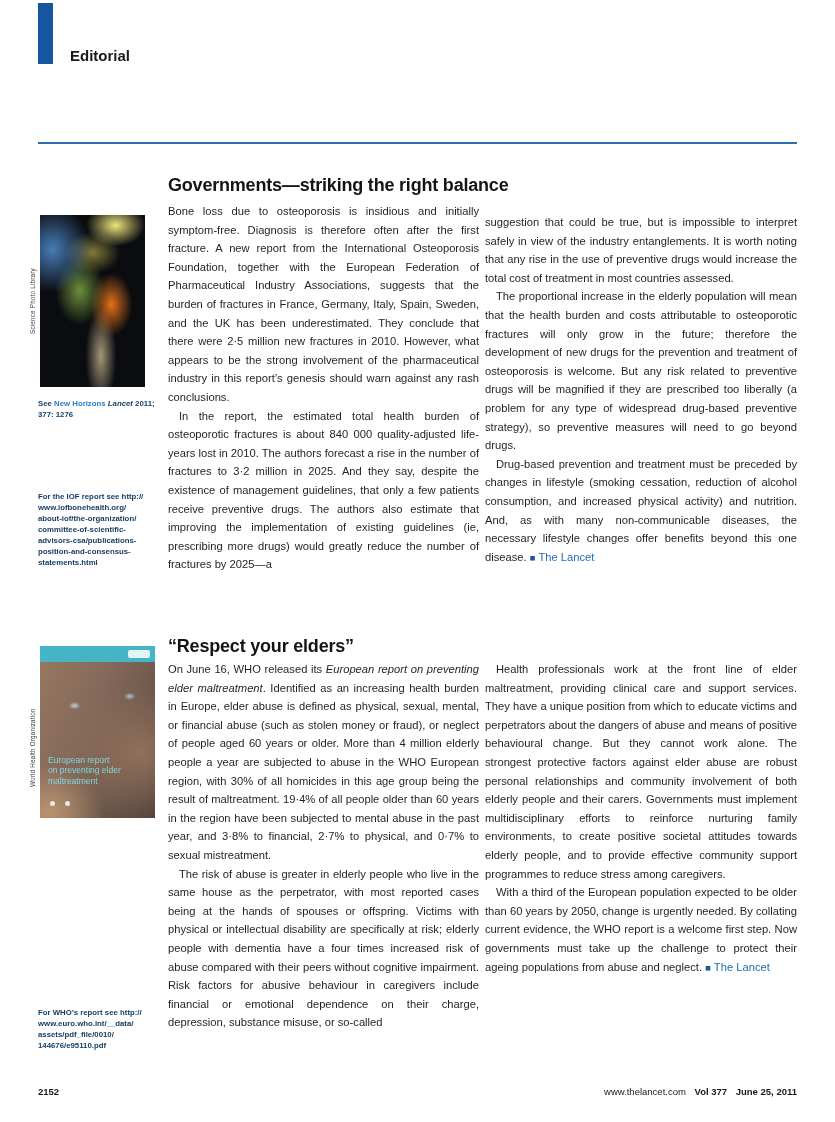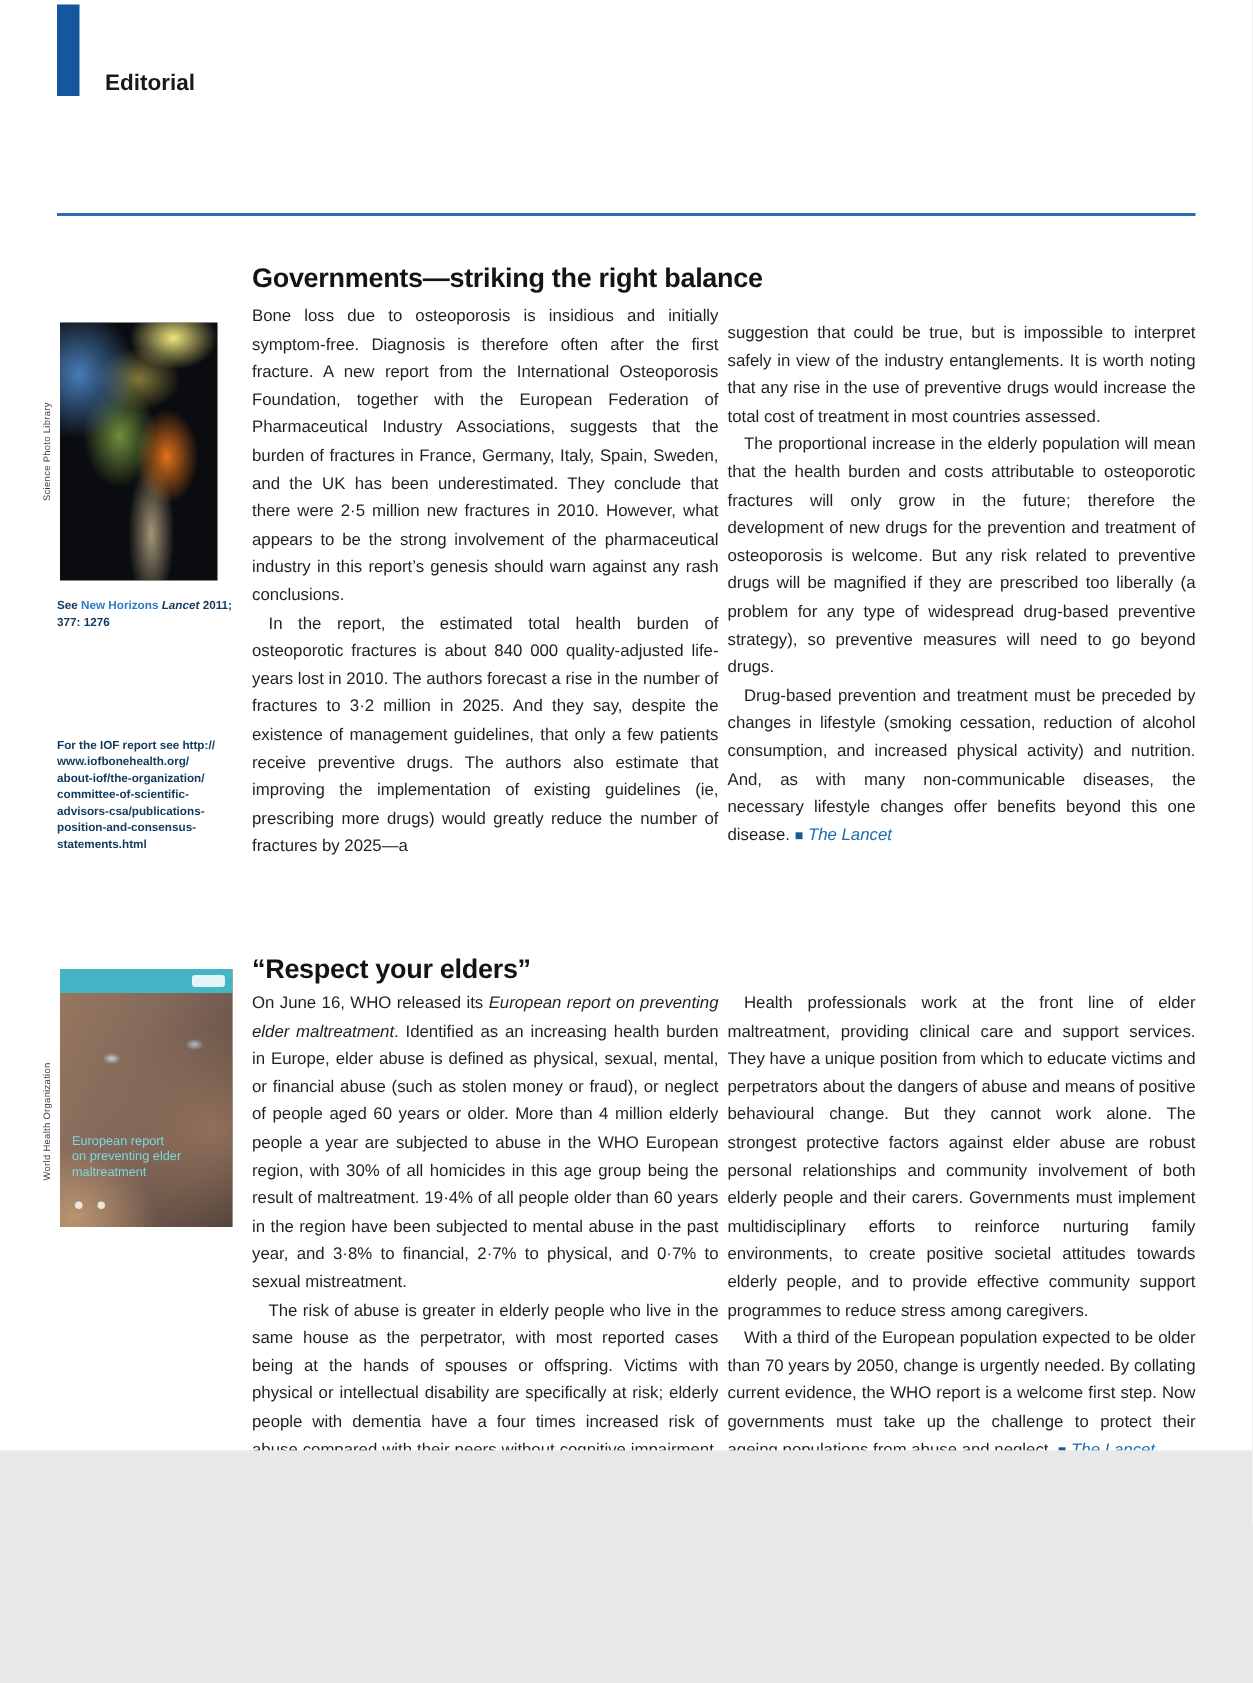--- a/index.html
+++ b/index.html
@@ -1,37 +1,37 @@
 <!DOCTYPE html>
 <html><head>
 <meta charset="utf-8">
 <style>
   html,body{margin:0;padding:0;background:#e8e8e8;}
-  .page{position:relative;width:835px;height:967px;background:#ffffff;margin:0 auto;
+  .page{position:relative;width:835px;height:1122px;background:#ffffff;margin:0 auto;
         font-family:"Liberation Sans", sans-serif;color:#231f20;overflow:hidden;}
 
   .topbar{position:absolute;left:38px;top:3px;width:15px;height:61px;background:#15569e;}
   .section-label{position:absolute;left:70px;top:47px;font-size:15px;font-weight:bold;color:#1a1a1a;}
 
   .rule{position:absolute;left:38px;top:142px;width:759px;height:2px;background:#2b6cb3;}
 
   .article-title{position:absolute;left:168px;font-size:18px;font-weight:bold;color:#141414;letter-spacing:-0.2px;}
   .t1{top:175px;}
   .t2{top:636px;}
 
   .col{position:absolute;width:311px;font-size:11.2px;line-height:18.6px;text-align:justify;}
   .col p{margin:0;}
   .c1a{left:168px;top:202px;}
   .c2a{left:485px;top:213px;width:312px;}
   .c1b{left:168px;top:660px;}
   .c2b{left:485px;top:660px;width:312px;}
   .indent{text-indent:11px;}
   .it{font-style:italic;}
   .sq{color:#1b5799;font-size:9.5px;}
-  .sig{color:#1f6cb0;font-style:italic;}
+  .sig{color:#1f6cb0;}
 
   .margin-block{position:absolute;left:38px;width:117px;
                 font-size:7.8px;font-weight:bold;line-height:11px;color:#123a5e;}
   .caption1{top:390px;white-space:pre-line;}
   .note1{top:491px;white-space:pre-line;}
   .note2{top:1007px;white-space:pre-line;}
   .link{color:#2d7cc2;}
 
   .credit{position:absolute;width:10px;font-size:6.3px;color:#3c3c3c;
           writing-mode:vertical-rl;transform:rotate(180deg);
@@ -126,21 +126,21 @@
 www.euro.who.int/__data/
 assets/pdf_file/0010/
 144676/e95110.pdf</div>
 
   <div class="col c1b">
       <p class=""><span>On June 16, WHO released its </span><span class="it">European report on preventing elder maltreatment</span><span>. Identified as an increasing health burden in Europe, elder abuse is defined as physical, sexual, mental, or financial abuse (such as stolen money or fraud), or neglect of people aged 60 years or older. More than 4 million elderly people a year are subjected to abuse in the WHO European region, with 30% of all homicides in this age group being the result of maltreatment. 19·4% of all people older than 60 years in the region have been subjected to mental abuse in the past year, and 3·8% to financial, 2·7% to physical, and 0·7% to sexual mistreatment.</span></p>
       <p class="indent"><span>The risk of abuse is greater in elderly people who live in the same house as the perpetrator, with most reported cases being at the hands of spouses or offspring. Victims with physical or intellectual disability are specifically at risk; elderly people with dementia have a four times increased risk of abuse compared with their peers without cognitive impairment. Risk factors for abusive behaviour in caregivers include financial or emotional dependence on their charge, depression, substance misuse, or so-called</span></p>
     </div>
   <div class="col c2b">
       <p class="indent"><span>Health professionals work at the front line of elder maltreatment, providing clinical care and support services. They have a unique position from which to educate victims and perpetrators about the dangers of abuse and means of positive behavioural change. But they cannot work alone. The strongest protective factors against elder abuse are robust personal relationships and community involvement of both elderly people and their carers. Governments must implement multidisciplinary efforts to reinforce nurturing family environments, to create positive societal attitudes towards elderly people, and to provide effective community support programmes to reduce stress among caregivers.</span></p>
-      <p class="indent"><span>With a third of the European population expected to be older than 70 years by 2050, change is urgently needed. By collating current evidence, the WHO report is a welcome first step. Now governments must take up the challenge to protect their ageing populations from abuse and neglect. </span><span class="sq">■</span><span> </span><span class="sig">The Lancet</span></p>
+      <p class="indent"><span>With a third of the European population expected to be older than 60 years by 2050, change is urgently needed. By collating current evidence, the WHO report is a welcome first step. Now governments must take up the challenge to protect their ageing populations from abuse and neglect. </span><span class="sq">■</span><span> </span><span class="sig">The Lancet</span></p>
     </div>
 
   <div class="footer">
     <span class="pagenum">2152</span>
     <span class="footer-right">
       <span>www.thelancet.com</span>
       <span class="b">Vol 377</span>
       <span class="b">June 25, 2011</span>
     </span>
   </div>

